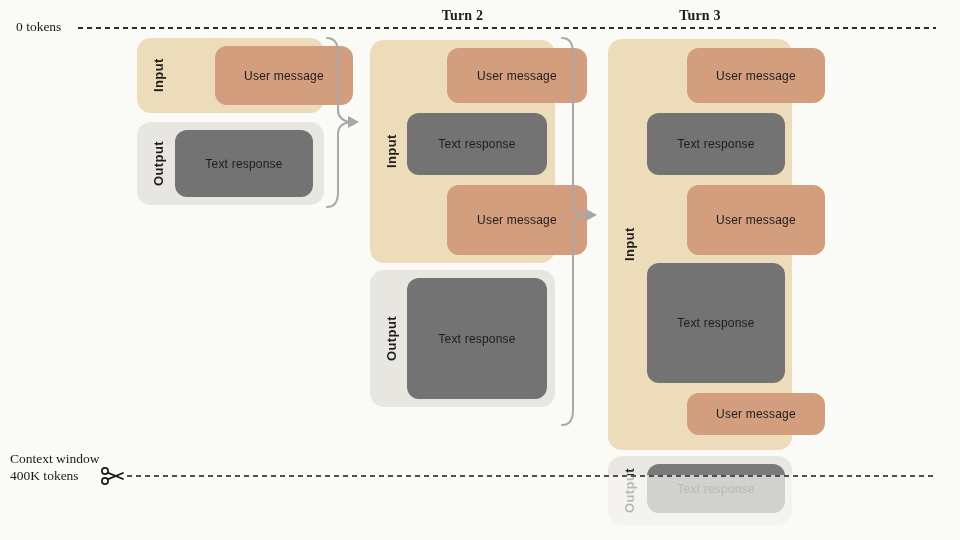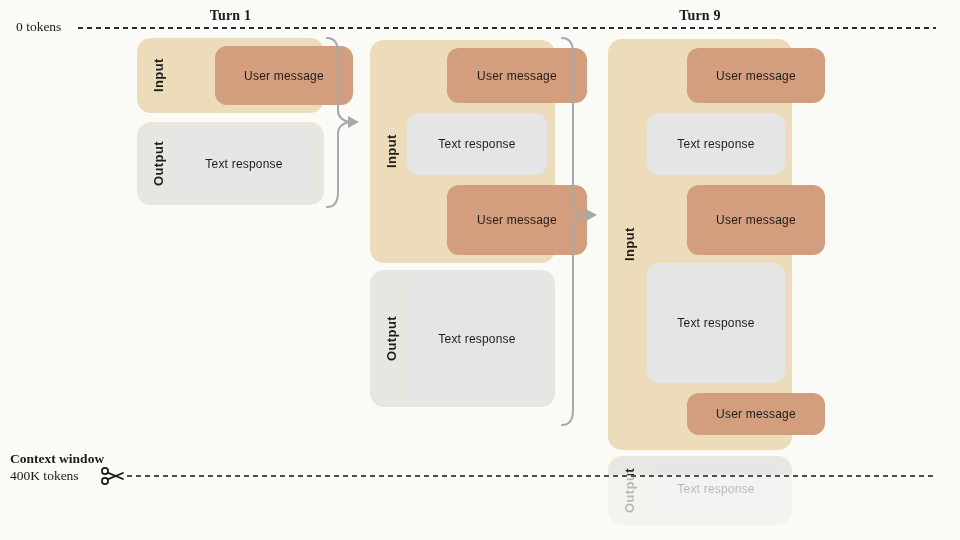--- a/index.html
+++ b/index.html
@@ -55,22 +55,22 @@
   }
   .msg {
     position: absolute;
     border-radius: 12px;
     display: flex; align-items: center; justify-content: center;
     font-size: 12px;
     color: #1d1d1b;
     letter-spacing: 0.2px;
   }
   .msg.user     { background: #d29e7d; margin-left: 40px; }
-  .msg.response { background: #e5e5e5; }
-  .ctx-title { position: absolute; left: 10px; top: 451px; font-weight: 700; font-size: 13.5px; }
+  .msg.response { background: #737373; }
+  .ctx-title { position: absolute; left: 10px; top: 451px; font-weight: 400; font-size: 13.5px; }
   .ctx-sub   { position: absolute; left: 10px; top: 468px; font-size: 13.5px; }
   .overlay-svg {
     position: absolute; left: 0; top: 0;
     pointer-events: none;
     z-index: 4;
   }
   .scissors {
     position: absolute; left: 98px; top: 463px;
     z-index: 7;
   }
@@ -84,22 +84,22 @@
   .t3-output-wrap .section { left: 0; top: 0; width: 184px; height: 69px; }
 </style>
 </head>
 <body>
 
 <div class="canvas">
 
   <div class="zero-label serif">0 tokens</div>
   <div class="dashline dash-top"></div>
 
-  <div class="turn-title serif" style="left:137px;width:187px;">Turn 1</div>
-  <div class="turn-title serif" style="left:608px;width:184px;">Turn 9</div>
+  <div class="turn-title serif" style="left:370px;width:185px;">Turn 2</div>
+  <div class="turn-title serif" style="left:608px;width:184px;">Turn 3</div>
 
   <div class="section input" style="left:137px;top:38px;width:187px;height:75px;">
     <span class="vlabel">Input</span>
     <div class="msg user" style="left:38px;top:8px;width:138px;height:59px;">User message</div>
   </div>
   <div class="section output" style="left:137px;top:122px;width:187px;height:83px;">
     <span class="vlabel">Output</span>
     <div class="msg response" style="left:38px;top:8px;width:138px;height:67px;">Text response</div>
   </div>
 

